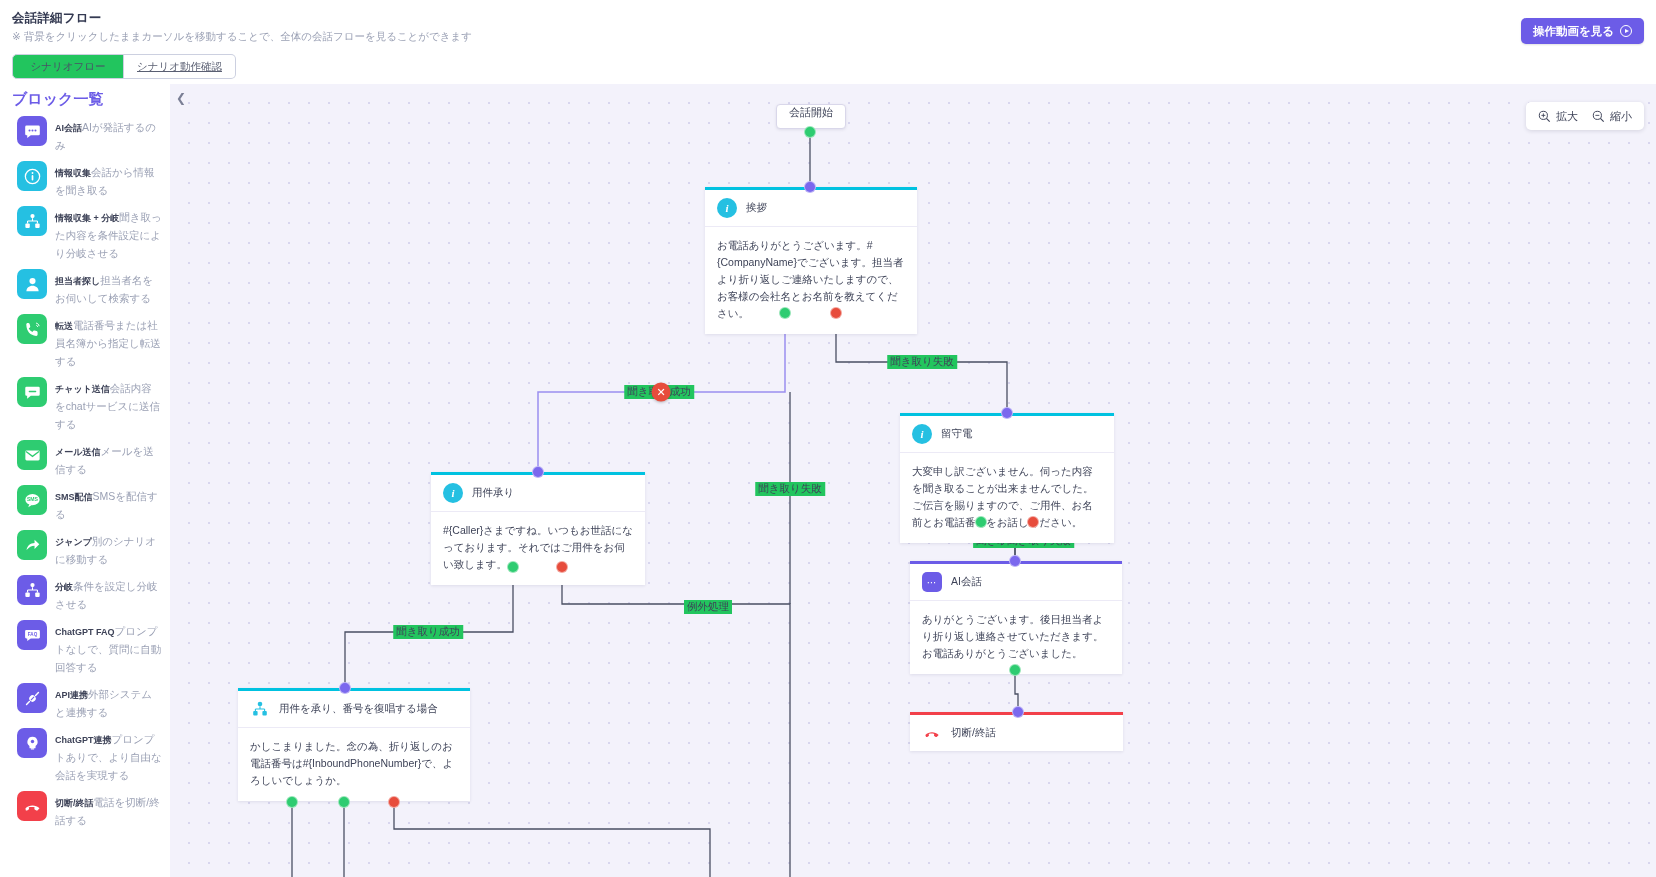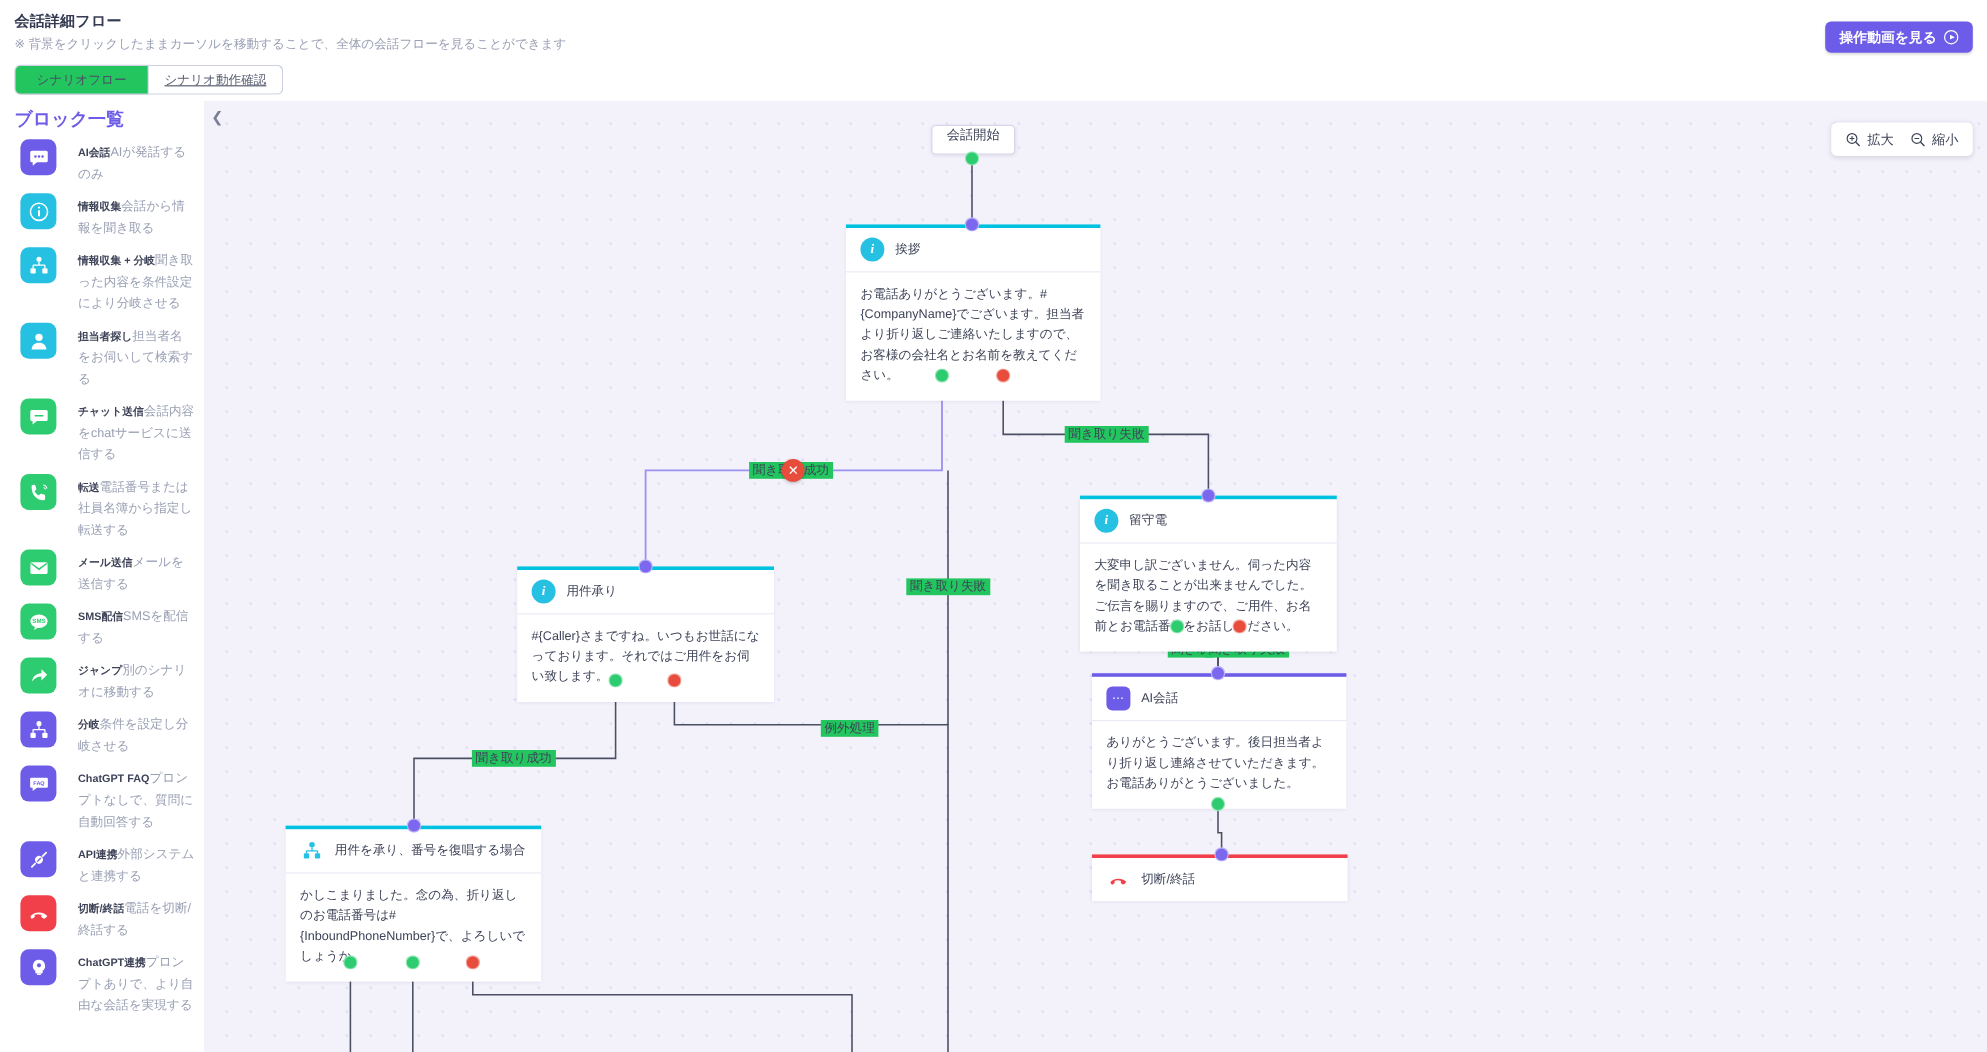--- a/index.html
+++ b/index.html
@@ -49,21 +49,21 @@
   .sidebar {
     position: absolute; left: 0; top: 84px; width: 170px; height: 793px;
     background: #fff; overflow: hidden;
   }
   .sidebar-title {
     position: absolute; left: 12px; top: 6px;
     font-size: 15px; font-weight: 700; color: #6c5ce7;
   }
   .block-list { position: absolute; left: 0; top: 28px; width: 170px; }
   .block-item {
-    display: flex; align-items: flex-start; gap: 18px;
+    display: flex; align-items: flex-start; gap: 8px;
     padding: 4px 8px 4px 17px; cursor: grab;
   }
   .block-icon {
     width: 30px; height: 30px; min-width: 30px; border-radius: 7px;
     display:flex; align-items:center; justify-content:center;
     color:#fff; font-size: 15px; flex: none;
   }
   .block-text { padding-top: 1px; }
   .block-name { font-size: 9px; font-weight: 700; color: #3e4358; line-height: 12px; }
   .block-desc { font-size: 10.5px; color: #9aa0b4; line-height: 14px; }
@@ -204,34 +204,34 @@
           <svg width="17" height="17" viewBox="0 0 20 20">
             <circle cx="10" cy="6" r="3.6" fill="#fff"></circle>
             <path d="M2.8 18c0-4 3.2-6.6 7.2-6.6S17.2 14 17.2 18z" fill="#fff"></path>
           </svg>
         </span>
         <span class="block-text"><span class="block-name">担当者探し</span><span class="block-desc">担当者名をお伺いして検索する</span></span>
       </div>
       <div class="block-item">
         <span class="block-icon" style="background:#2ecc71">
           <svg width="17" height="17" viewBox="0 0 20 20">
+            <path d="M5 2.4c.8 0 1.4.5 1.6 1.2l.7 2.5c.2.7-.1 1.4-.7 1.7l-1 .6c.9 1.9 2.5 3.5 4.4 4.4l.6-1c.4-.6 1.1-.8 1.7-.6l2.5.7c.7.2 1.2.9 1.2 1.6v2.3c0 1-.8 1.8-1.8 1.7C7.4 17 3 12.6 2.7 4.2 2.6 3.2 3.4 2.4 4.4 2.4z" fill="#fff"></path>
+            <path d="M14.6 2.5c1.6.3 2.8 1.5 3.1 3.1M14.9 5.2c.6.2 1.1.7 1.2 1.3" stroke="#fff" stroke-width="1.1" fill="none" stroke-linecap="round"></path>
+          </svg>
+        </span>
+        <span class="block-text"><span class="block-name">転送</span><span class="block-desc">電話番号または社員名簿から指定し転送する</span></span>
+      </div>
+      <div class="block-item">
+        <span class="block-icon" style="background:#2ecc71">
+          <svg width="17" height="17" viewBox="0 0 20 20">
             <path d="M3 3.2h14a1.5 1.5 0 0 1 1.5 1.5v7.7A1.5 1.5 0 0 1 17 13.9H8l-4.3 3.4v-3.4H3a1.5 1.5 0 0 1-1.5-1.5V4.7A1.5 1.5 0 0 1 3 3.2z" fill="#fff"></path>
             <rect x="5.5" y="8" width="9" height="1.6" rx=".8" fill="#2ecc71"></rect>
           </svg>
         </span>
         <span class="block-text"><span class="block-name">チャット送信</span><span class="block-desc">会話内容をchatサービスに送信する</span></span>
-      </div>
-      <div class="block-item">
-        <span class="block-icon" style="background:#2ecc71">
-          <svg width="17" height="17" viewBox="0 0 20 20">
-            <path d="M5 2.4c.8 0 1.4.5 1.6 1.2l.7 2.5c.2.7-.1 1.4-.7 1.7l-1 .6c.9 1.9 2.5 3.5 4.4 4.4l.6-1c.4-.6 1.1-.8 1.7-.6l2.5.7c.7.2 1.2.9 1.2 1.6v2.3c0 1-.8 1.8-1.8 1.7C7.4 17 3 12.6 2.7 4.2 2.6 3.2 3.4 2.4 4.4 2.4z" fill="#fff"></path>
-            <path d="M14.6 2.5c1.6.3 2.8 1.5 3.1 3.1M14.9 5.2c.6.2 1.1.7 1.2 1.3" stroke="#fff" stroke-width="1.1" fill="none" stroke-linecap="round"></path>
-          </svg>
-        </span>
-        <span class="block-text"><span class="block-name">転送</span><span class="block-desc">電話番号または社員名簿から指定し転送する</span></span>
       </div>
       <div class="block-item">
         <span class="block-icon" style="background:#2ecc71">
           <svg width="17" height="17" viewBox="0 0 20 20">
             <rect x="1.6" y="4.2" width="16.8" height="11.6" rx="1.6" fill="#fff"></rect>
             <path d="M2.4 5.4 L10 11 L17.6 5.4" stroke="#2ecc71" stroke-width="1.5" fill="none"></path>
           </svg>
         </span>
         <span class="block-text"><span class="block-name">メール送信</span><span class="block-desc">メールを送信する</span></span>
       </div>
@@ -277,36 +277,36 @@
         <span class="block-icon" style="background:#6c5ce7">
           <svg width="17" height="17" viewBox="0 0 20 20">
             <path d="M6.4 13.6 3 17M13.6 6.4 17 3" stroke="#fff" stroke-width="1.7" stroke-linecap="round"></path>
             <rect x="6.2" y="6.2" width="7.6" height="7.6" rx="3.8" transform="rotate(45 10 10)" fill="#fff"></rect>
             <path d="M8.2 11.8 L11.8 8.2" stroke="#6c5ce7" stroke-width="1.3"></path>
           </svg>
         </span>
         <span class="block-text"><span class="block-name">API連携</span><span class="block-desc">外部システムと連携する</span></span>
       </div>
       <div class="block-item">
-        <span class="block-icon" style="background:#f2404a">
-          <svg width="17" height="17" viewBox="0 0 20 20">
-            <path d="M1.8 12.2c4.4-4.5 12-4.5 16.4 0l-2.1 2.1c-.6.6-1.5.6-2.1.1l-1.4-1c-.3-.3-.5-.7-.4-1.1l.3-1.3c-2.2-.7-4.7-.7-6.9 0l.3 1.3c.1.4 0 .8-.4 1.1l-1.4 1c-.6.5-1.5.5-2.1-.1L1.8 12.2z" fill="#fff"></path>
-          </svg>
-        </span>
-        <span class="block-text"><span class="block-name">切断/終話</span><span class="block-desc">電話を切断/終話する</span></span>
-      </div>
-      <div class="block-item">
         <span class="block-icon" style="background:#6c5ce7">
           <svg width="17" height="17" viewBox="0 0 20 20">
             <path d="M10 2.2a6 6 0 0 1 3.6 10.8v1.6a1 1 0 0 1-1 1H7.4a1 1 0 0 1-1-1V13A6 6 0 0 1 10 2.2z" fill="#fff"></path>
             <rect x="8" y="15.6" width="4" height="1.5" rx=".7" fill="#fff"></rect>
             <circle cx="10" cy="7.6" r="2" fill="#6c5ce7"></circle>
           </svg>
         </span>
         <span class="block-text"><span class="block-name">ChatGPT連携</span><span class="block-desc">プロンプトありで、より自由な会話を実現する</span></span>
+      </div>
+      <div class="block-item">
+        <span class="block-icon" style="background:#f2404a">
+          <svg width="17" height="17" viewBox="0 0 20 20">
+            <path d="M1.8 12.2c4.4-4.5 12-4.5 16.4 0l-2.1 2.1c-.6.6-1.5.6-2.1.1l-1.4-1c-.3-.3-.5-.7-.4-1.1l.3-1.3c-2.2-.7-4.7-.7-6.9 0l.3 1.3c.1.4 0 .8-.4 1.1l-1.4 1c-.6.5-1.5.5-2.1-.1L1.8 12.2z" fill="#fff"></path>
+          </svg>
+        </span>
+        <span class="block-text"><span class="block-name">切断/終話</span><span class="block-desc">電話を切断/終話する</span></span>
       </div>
     </div>
 </div>
 
 <div class="canvas-wrap">
   <div class="dots"></div>
 
   <div class="collapse-handle">❮</div>
 
   <div class="zoom-ctl">
@@ -404,21 +404,21 @@
   <div class="node card purple" style="left:740px; top:477px; width:212px;">
     <div class="node-head">
       <span class="node-ico ai">⋯</span>
       <span class="node-title">AI会話</span>
     </div>
     <div class="node-body">ありがとうございます。後日担当者より折り返し連絡させていただきます。お電話ありがとうございました。</div>
   </div>
   <div class="port in" style="left:845px; top:477px;"></div>
   <div class="port ok" style="left:845px; top:586px;"></div>
 
-  <div class="node card" style="left:68px; top:604px; width:213px;">
+  <div class="node card" style="left:68px; top:604px; width:232px;">
     <div class="node-head">
       <span class="node-ico branch">
         <svg width="16" height="16" viewBox="0 0 16 16">
           <circle cx="8" cy="3" r="2.3" fill="#25c0e2"></circle>
           <rect x="1.2" y="10" width="4.4" height="4.4" rx="1" fill="#25c0e2"></rect>
           <rect x="10.4" y="10" width="4.4" height="4.4" rx="1" fill="#25c0e2"></rect>
           <path d="M8 5.3 L8 8 M3.4 8 L12.6 8 M3.4 8 L3.4 10 M12.6 8 L12.6 10" stroke="#25c0e2" stroke-width="1.1" fill="none"></path>
         </svg>
       </span>
       <span class="node-title">用件を承り、番号を復唱する場合</span>

